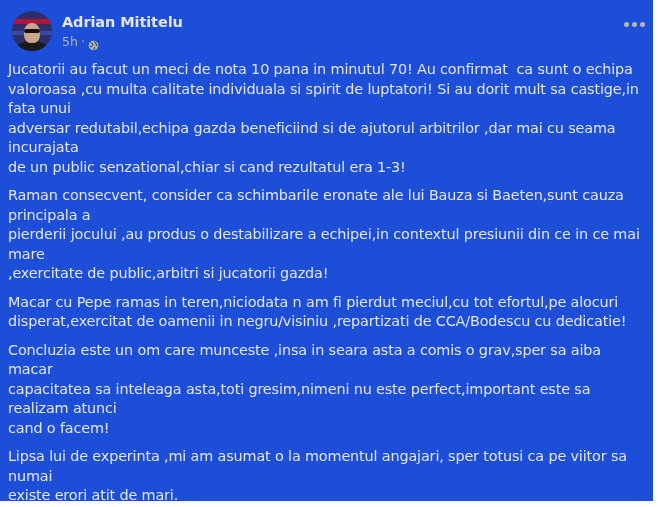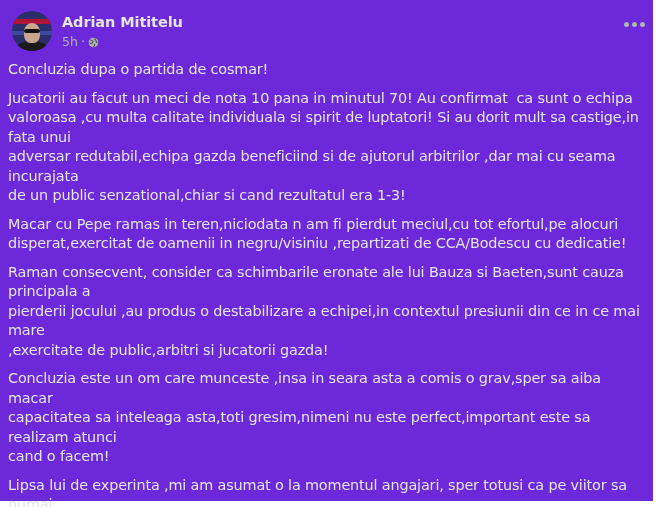--- a/index.html
+++ b/index.html
@@ -1,27 +1,27 @@
 <!DOCTYPE html>
 <html><head>
   <meta charset="utf-8">
   <style>
     html, body { margin:0; padding:0; background:#ffffff; }
     body { width:658px; height:507px; overflow:hidden; position:relative; font-family:"DejaVu Sans", "Liberation Sans", sans-serif; }
-    .card { position:absolute; left:0; top:0; width:653px; height:501px; background:#6d28d9; color:#e4e6eb; }
+    .card { position:absolute; left:0; top:0; width:653px; height:501px; background:#1d4ed8; color:#e4e6eb; }
     .header { position:absolute; left:12px; top:11px; display:flex; align-items:center; }
     .avatar { width:40px; height:40px; border-radius:50%; overflow:hidden; position:relative; background:#2a2f6a; flex:none; }
     .avatar .band1 { position:absolute; left:0; top:8px; width:40px; height:5px; background:#c8102e; opacity:.85; }
     .avatar .band2 { position:absolute; left:0; top:20px; width:40px; height:4px; background:#3a4aa0; }
     .avatar .head { position:absolute; left:12px; top:12px; width:16px; height:20px; border-radius:45% 45% 40% 40%; background:#c9a58e; }
     .avatar .glasses { position:absolute; left:12px; top:18px; width:16px; height:4px; background:#111; border-radius:2px; }
     .avatar .body { position:absolute; left:4px; top:30px; width:32px; height:16px; border-radius:50% 50% 0 0; background:#1a1a1a; }
     .meta { margin-left:10px; }
     .author { font-size:14.5px; font-weight:bold; color:#e4e6eb; line-height:18px; letter-spacing:-0.1px; }
-    .sub { font-size:12.5px; color:#b0b3b8; line-height:16px; margin-top:3px; display:flex; align-items:center; }
+    .sub { font-size:12.5px; color:#b0b3b8; line-height:16px; margin-top:3px; display:flex; align-items:flex-end; }
     .sub .dot { margin:0 3px; }
     .globe { display:inline-block; width:11px; height:11px; }
     .more { position:absolute; left:624px; top:22px; display:flex; gap:3px; cursor:pointer; }
     .more span { width:5px; height:5px; border-radius:50%; background:#b0b3b8; display:block; }
     .content { position:absolute; left:8px; top:60px; width:640px; font-size:14.4px; line-height:19.5px; color:#e4e6eb; letter-spacing:-0.15px; }
     .content p { margin:0 0 9px 0; white-space:pre-wrap; }
   </style>
 </head>
 <body>
 
@@ -49,30 +49,29 @@
     </div>
   </div>
 
   <div class="more">
     <span></span>
     <span></span>
     <span></span>
   </div>
 
   <div class="content">
-    <p>Concluzia dupa o partida de cosmar!</p>
     <p>Jucatorii au facut un meci de nota 10 pana in minutul 70! Au confirmat  ca sunt o echipa
 valoroasa ,cu multa calitate individuala si spirit de luptatori! Si au dorit mult sa castige,in fata unui
 adversar redutabil,echipa gazda beneficiind si de ajutorul arbitrilor ,dar mai cu seama incurajata
 de un public senzational,chiar si cand rezultatul era 1-3!</p>
-    <p>Macar cu Pepe ramas in teren,niciodata n am fi pierdut meciul,cu tot efortul,pe alocuri
-disperat,exercitat de oamenii in negru/visiniu ,repartizati de CCA/Bodescu cu dedicatie!</p>
     <p>Raman consecvent, consider ca schimbarile eronate ale lui Bauza si Baeten,sunt cauza principala a
 pierderii jocului ,au produs o destabilizare a echipei,in contextul presiunii din ce in ce mai mare
 ,exercitate de public,arbitri si jucatorii gazda!</p>
+    <p>Macar cu Pepe ramas in teren,niciodata n am fi pierdut meciul,cu tot efortul,pe alocuri
+disperat,exercitat de oamenii in negru/visiniu ,repartizati de CCA/Bodescu cu dedicatie!</p>
     <p>Concluzia este un om care munceste ,insa in seara asta a comis o grav,sper sa aiba macar
 capacitatea sa inteleaga asta,toti gresim,nimeni nu este perfect,important este sa realizam atunci
 cand o facem!</p>
     <p>Lipsa lui de experinta ,mi am asumat o la momentul angajari, sper totusi ca pe viitor sa numai
 existe erori atit de mari.</p>
 
   </div>
 </div>
 
 </body></html>

